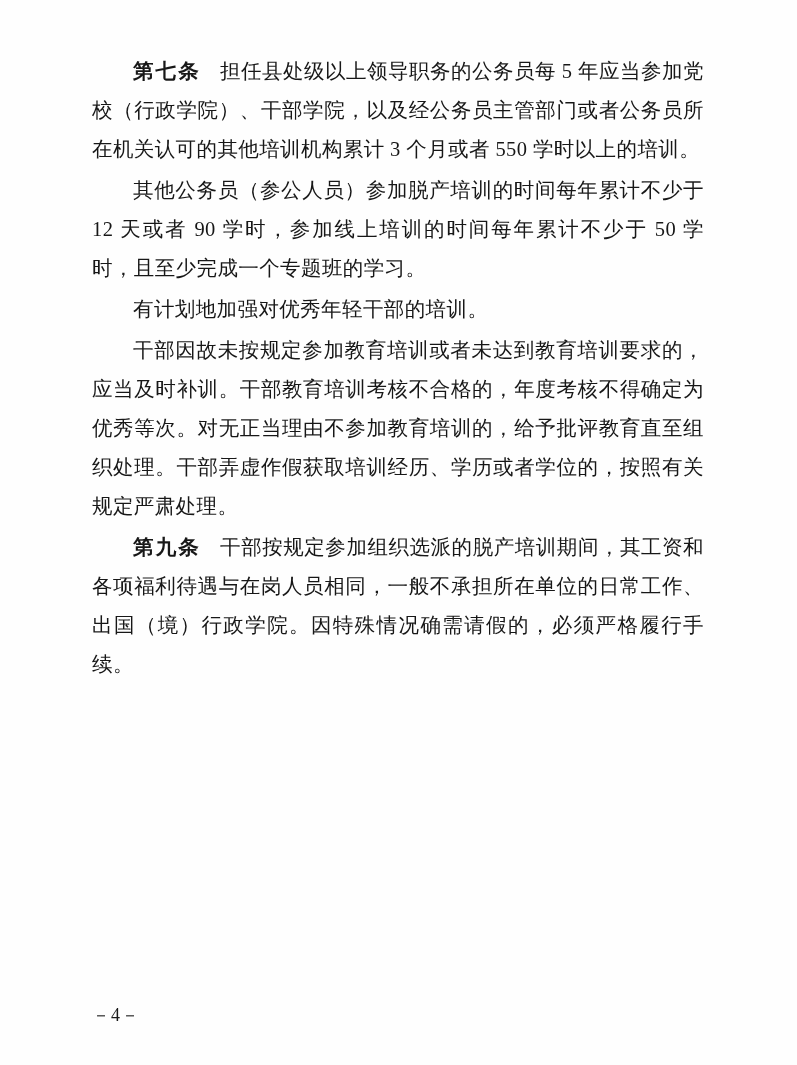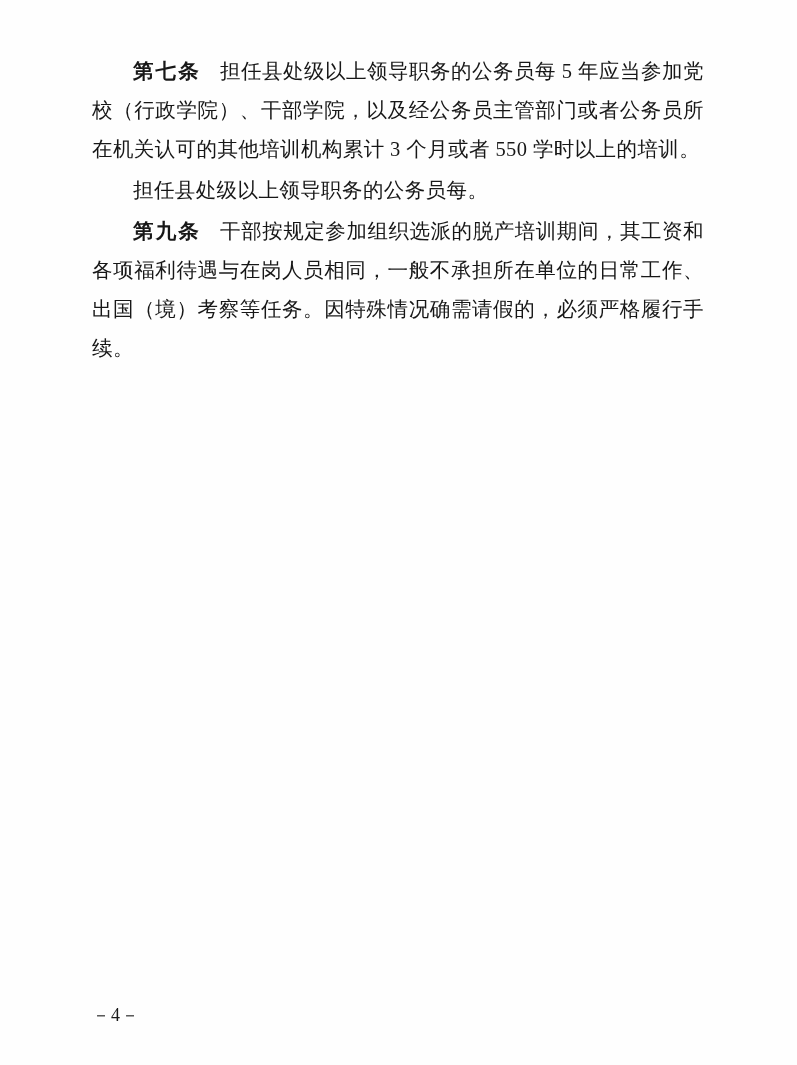--- a/index.html
+++ b/index.html
@@ -60,28 +60,34 @@
 </head>
 <body>
 
 <div class="page">
   <div class="doc-body">
 
     <p class="para">
       <span class="lead">第七条</span><span class="lead-gap"></span><span>担任县处级以上领导职务的公务员每 5 年应当参加党校（行政学院）、干部学院，以及经公务员主管部门或者公务员所在机关认可的其他培训机构累计 3 个月或者 550 学时以上的培训。</span>
     </p>
 
+    <p class="para">
+      <span>其他公务员（参公人员）参加脱产培训的时间每年累计不少于 12 天或者 90 学时，参加线上培训的时间每年累计不少于 50 学时，且至少完成一个专题班的学习。</span>
+    </p>
 
 
     <p class="para">
-      <span>担任县处级以上领导职务的公务员每。</span>
+      <span>有计划地加强对优秀年轻干部的培训。</span>
     </p>
 
 
+    <p class="para">
+      <span>干部因故未按规定参加教育培训或者未达到教育培训要求的，应当及时补训。干部教育培训考核不合格的，年度考核不得确定为优秀等次。对无正当理由不参加教育培训的，给予批评教育直至组织处理。干部弄虚作假获取培训经历、学历或者学位的，按照有关规定严肃处理。</span>
+    </p>
 
     <p class="para">
-      <span class="lead">第九条</span><span class="lead-gap"></span><span>干部按规定参加组织选派的脱产培训期间，其工资和各项福利待遇与在岗人员相同，一般不承担所在单位的日常工作、出国（境）考察等任务。因特殊情况确需请假的，必须严格履行手续。</span>
+      <span class="lead">第九条</span><span class="lead-gap"></span><span>干部按规定参加组织选派的脱产培训期间，其工资和各项福利待遇与在岗人员相同，一般不承担所在单位的日常工作、出国（境）行政学院。因特殊情况确需请假的，必须严格履行手续。</span>
     </p>
 
   </div>
 
   <div class="page-number">－4－</div>
 </div>
 
 </body></html>

